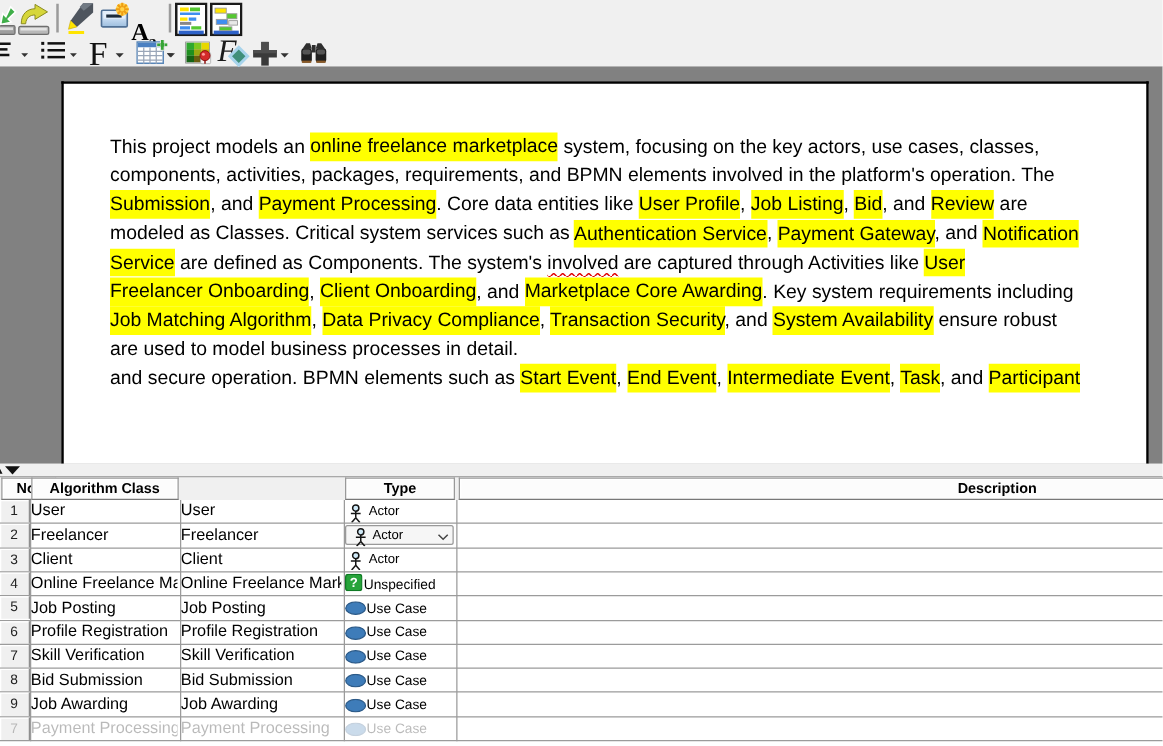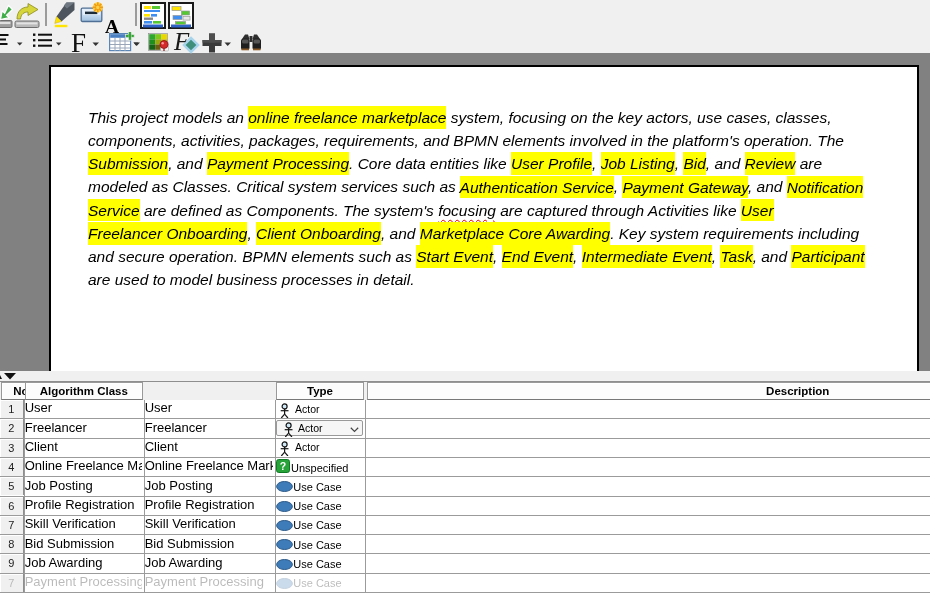--- a/index.html
+++ b/index.html
@@ -1,21 +1,21 @@
 <!DOCTYPE html>
 <html><head><meta charset="utf-8"><style>
 * { margin:0; padding:0; box-sizing:border-box; }
 html,body { width:930px; height:597px; overflow:hidden; background:#fff;
   font-family:"Liberation Sans",sans-serif; -webkit-font-smoothing:antialiased; }
 .abs { position:absolute; }
 #toolbar { position:absolute; left:0; top:0; width:930px; height:53px; background:#f0f0f0; }
 #docarea { position:absolute; left:0; top:53px; width:930px; height:318px; background:#818181; overflow:hidden; }
 #page { position:absolute; left:49px; top:11.5px; width:869.5px; height:400px; background:#fff;
   border:2px solid #000; border-bottom:none; }
-#para { position:absolute; left:88px; top:53.2px; width:800px; font-size:15.5px; line-height:23.1px; color:#000;font-style:italic; }
+#para { position:absolute; left:88px; top:53.2px; width:800px; font-size:15.5px; line-height:23.1px; color:#000; }
 .pl { white-space:nowrap; }
 .hl { background:#ffff00; padding:2.9px 0; }
 .sp { text-decoration:underline wavy #e00000 1px; text-underline-offset:3px; }
 #splitter { position:absolute; left:0; top:371px; width:930px; height:9.5px; background:#f0f0f0; }
 #topline { position:absolute; left:0; top:380.5px; width:930px; height:1px; background:#8e8e8e; }
 #header { position:absolute; left:0; top:381.5px; width:930px; height:18.5px; background:#f0f0f0; }
 .hc { position:absolute; top:0.5px; height:17.5px; background:#fcfcfc; border:1px solid #999;
   border-bottom-color:#777; box-shadow:inset 1px 1px 0 #fff, inset -1px 0 0 #fff;
   font-weight:bold; font-size:11.5px; text-align:center; line-height:17px; color:#000; }
 #tbl { position:absolute; left:0; top:0; width:930px; height:597px; }
@@ -27,24 +27,25 @@
 .cb { background:#f6f6f6; border:1px solid #999; border-radius:2px; }
 </style></head>
 <body>
 <div id="docarea">
   <div id="page"></div>
   <div id="para">
 <div class="pl">This project models an <span class="hl">online freelance marketplace</span> system, focusing on the key actors, use cases, classes,</div>
 <div class="pl">components, activities, packages, requirements, and BPMN elements involved in the platform's operation. The</div>
 <div class="pl"><span class="hl">Submission</span>, and <span class="hl">Payment Processing</span>. Core data entities like <span class="hl">User Profile</span>, <span class="hl">Job Listing</span>, <span class="hl">Bid</span>, and <span class="hl">Review</span> are</div>
 <div class="pl">modeled as Classes. Critical system services such as <span class="hl">Authentication Service</span>, <span class="hl">Payment Gateway</span>, and <span class="hl">Notification</span></div>
-<div class="pl"><span class="hl">Service</span> are defined as Components. The system's <span class="sp">focusing</span> are captured through Activities like <span class="hl">User</span></div>
+<div class="pl"><span class="hl">Service</span> are defined as Components. The system's <span class="sp">involved</span> are captured through Activities like <span class="hl">User</span></div>
 <div class="pl"><span class="hl">Freelancer Onboarding</span>, <span class="hl">Client Onboarding</span>, and <span class="hl">Marketplace Core Awarding</span>. Key system requirements including</div>
+<div class="pl"><span class="hl">Job Matching Algorithm</span>, <span class="hl">Data Privacy Compliance</span>, <span class="hl">Transaction Security</span>, and <span class="hl">System Availability</span> ensure robust</div>
+<div class="pl">are used to model business processes in detail.</div>
 <div class="pl">and secure operation. BPMN elements such as <span class="hl">Start Event</span>, <span class="hl">End Event</span>, <span class="hl">Intermediate Event</span>, <span class="hl">Task</span>, and <span class="hl">Participant</span></div>
-<div class="pl">are used to model business processes in detail.</div>
   </div>
 </div>
 <div id="toolbar">
 <svg class="abs" style="left:-11px;top:3px" width="25" height="25" viewBox="0 0 25 25">
 <rect x="1" y="17.5" width="22" height="7" rx="1.2" fill="#9e9e9e" stroke="#6e6e6e"></rect>
 <rect x="2.4" y="18.9" width="19" height="2.2" fill="#dedede"></rect>
 <path d="M19.5 2.5 L23.5 6.5 L17.5 12.2 L20 14.7 L11.5 16.5 L13.2 7.8 L15.7 10.3 Z" fill="#3fae49" stroke="#fff" stroke-width="1.2"></path>
 </svg>
 <svg class="abs" style="left:14px;top:3px" width="26" height="25" viewBox="0 0 26 25">
 <rect x="1" y="18" width="24" height="6.5" rx="1.5" fill="#b9b9b9" stroke="#6e6e6e"></rect>

